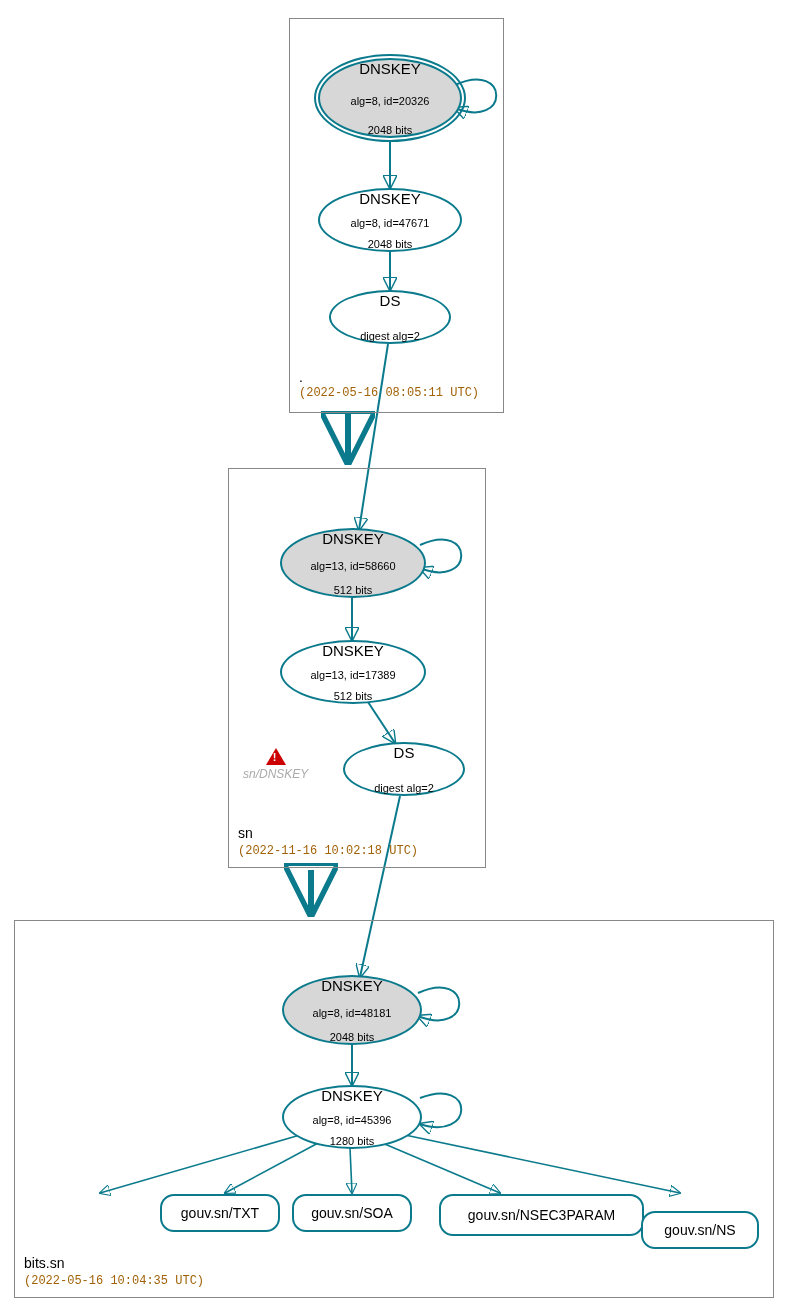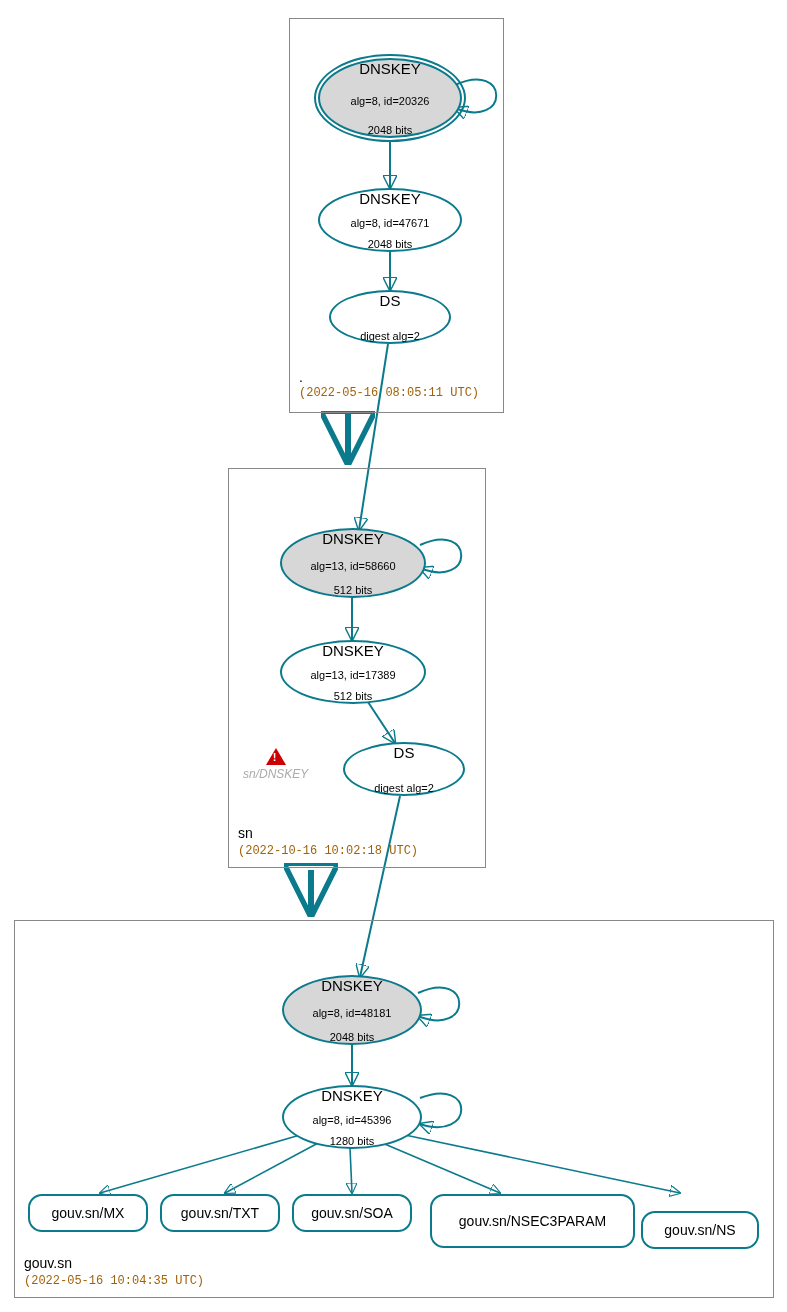--- a/index.html
+++ b/index.html
@@ -159,21 +159,21 @@
     <div class="sub">alg=8, id=47671</div>
     <div class="sub">2048 bits</div>
   </div>
   <div class="node" style="left:329px; top:290px; width:122px; height:54px;">
     <div class="title">DS</div>
     <div class="sub">digest alg=2</div>
   </div>
 
   <div class="zone" style="left:228px; top:468px; width:258px; height:400px;"></div>
   <div class="zone-label" style="left:238px; top:824px;">sn</div>
-  <div class="zone-ts" style="left:238px; top:844px;">(2022-10-16 10:02:18 UTC)</div>
+  <div class="zone-ts" style="left:238px; top:844px;">(2022-11-16 10:02:18 UTC)</div>
 
   <div class="node filled" style="left:280px; top:528px; width:146px; height:70px;">
     <div class="title">DNSKEY</div>
     <div class="sub">alg=13, id=58660</div>
     <div class="sub">512 bits</div>
   </div>
   <div class="node" style="left:280px; top:640px; width:146px; height:64px;">
     <div class="title">DNSKEY</div>
     <div class="sub">alg=13, id=17389</div>
     <div class="sub">512 bits</div>
@@ -181,43 +181,40 @@
   <div class="node" style="left:343px; top:742px; width:122px; height:54px;">
     <div class="title">DS</div>
     <div class="sub">digest alg=2</div>
   </div>
   <div class="warn-node" style="left:243px; top:748px;">
     <div class="tri"></div>
     <span>sn/DNSKEY</span>
   </div>
 
   <div class="zone" style="left:14px; top:920px; width:760px; height:378px;"></div>
-  <div class="zone-label" style="left:24px; top:1254px;">gouv.sn</div>
+  <div class="zone-label" style="left:24px; top:1254px;">bits.sn</div>
   <div class="zone-ts" style="left:24px; top:1274px;">(2022-05-16 10:04:35 UTC)</div>
 
   <div class="node filled" style="left:282px; top:975px; width:140px; height:70px;">
     <div class="title">DNSKEY</div>
     <div class="sub">alg=8, id=48181</div>
     <div class="sub">2048 bits</div>
   </div>
   <div class="node" style="left:282px; top:1085px; width:140px; height:64px;">
     <div class="title">DNSKEY</div>
     <div class="sub">alg=8, id=45396</div>
     <div class="sub">1280 bits</div>
   </div>
 
-  <div class="rrnode" style="left:28px; top:1194px; width:120px; height:38px;">
-      <span>gouv.sn/MX</span>
-    </div>
   <div class="rrnode" style="left:292px; top:1194px; width:120px; height:38px;">
       <span>gouv.sn/SOA</span>
     </div>
   <div class="rrnode" style="left:160px; top:1194px; width:120px; height:38px;">
       <span>gouv.sn/TXT</span>
     </div>
-  <div class="rrnode" style="left:430px; top:1194px; width:205px; height:54px;">
+  <div class="rrnode" style="left:439px; top:1194px; width:205px; height:42px;">
       <span>gouv.sn/NSEC3PARAM</span>
     </div>
   <div class="rrnode" style="left:641px; top:1194px; width:118px; height:38px;margin-top:17px;">
       <span>gouv.sn/NS</span>
     </div>
 
 </div>
 
 </body></html>

